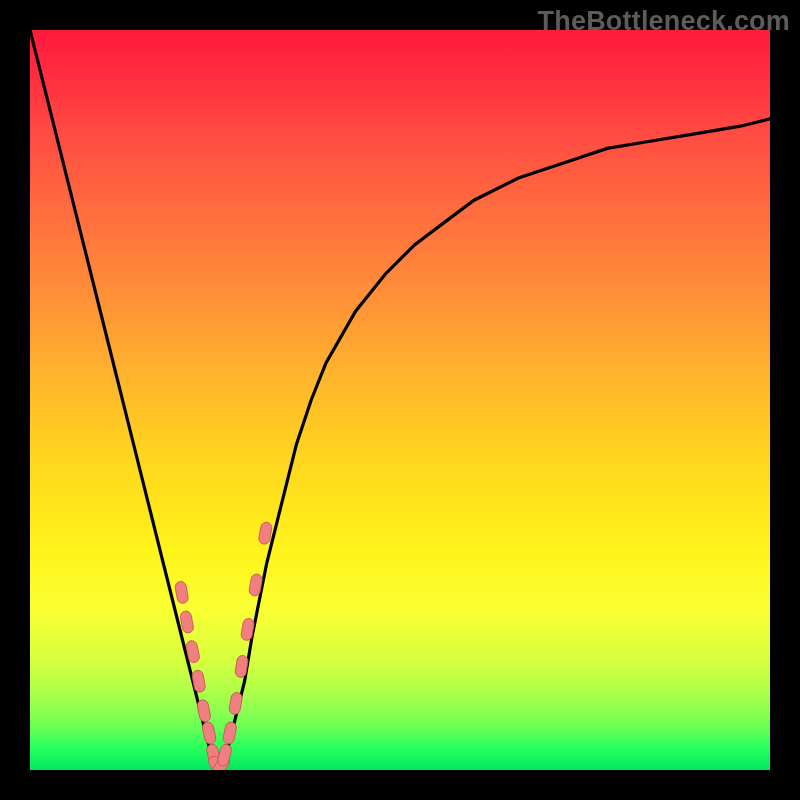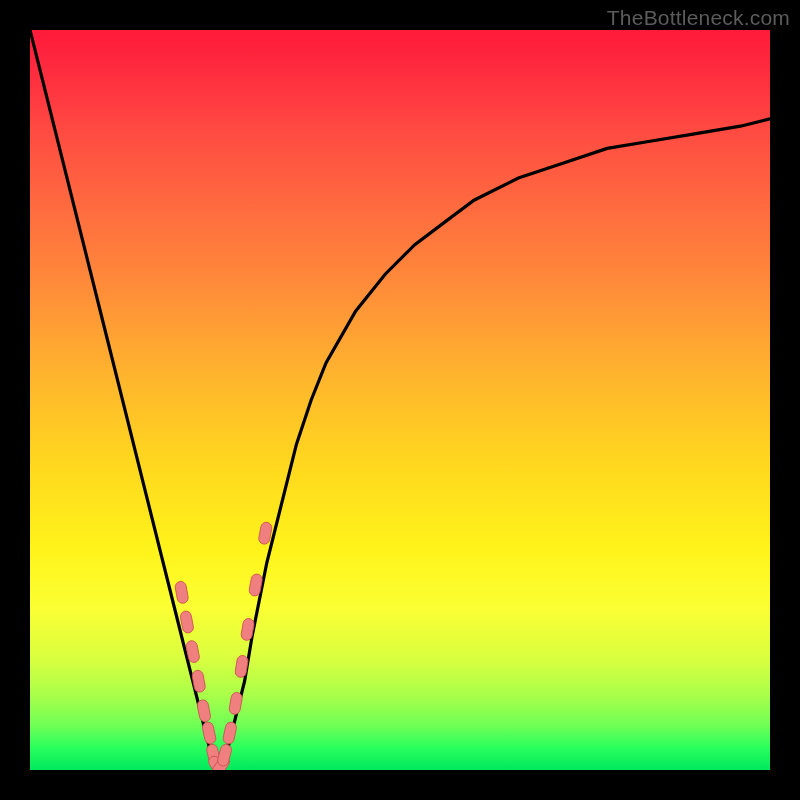--- a/index.html
+++ b/index.html
@@ -43,22 +43,22 @@
   svg.curve {
     position: absolute;
     left: 0; top: 0;
     width: 740px; height: 740px;
   }
   .watermark {
     position: absolute;
     top: 6px;
     right: 10px;
     color: #5c5c5c;
-    font-size: 21px;
-    font-weight: 400;
+    font-size: 27px;
+    font-weight: 700;
     letter-spacing: 0.2px;
     user-select: none;
   }
 </style>
 </head>
 <body>
 
 <div class="frame">
   <div class="plot-area">
     <svg class="curve" viewBox="0 0 740 740" preserveAspectRatio="none">

